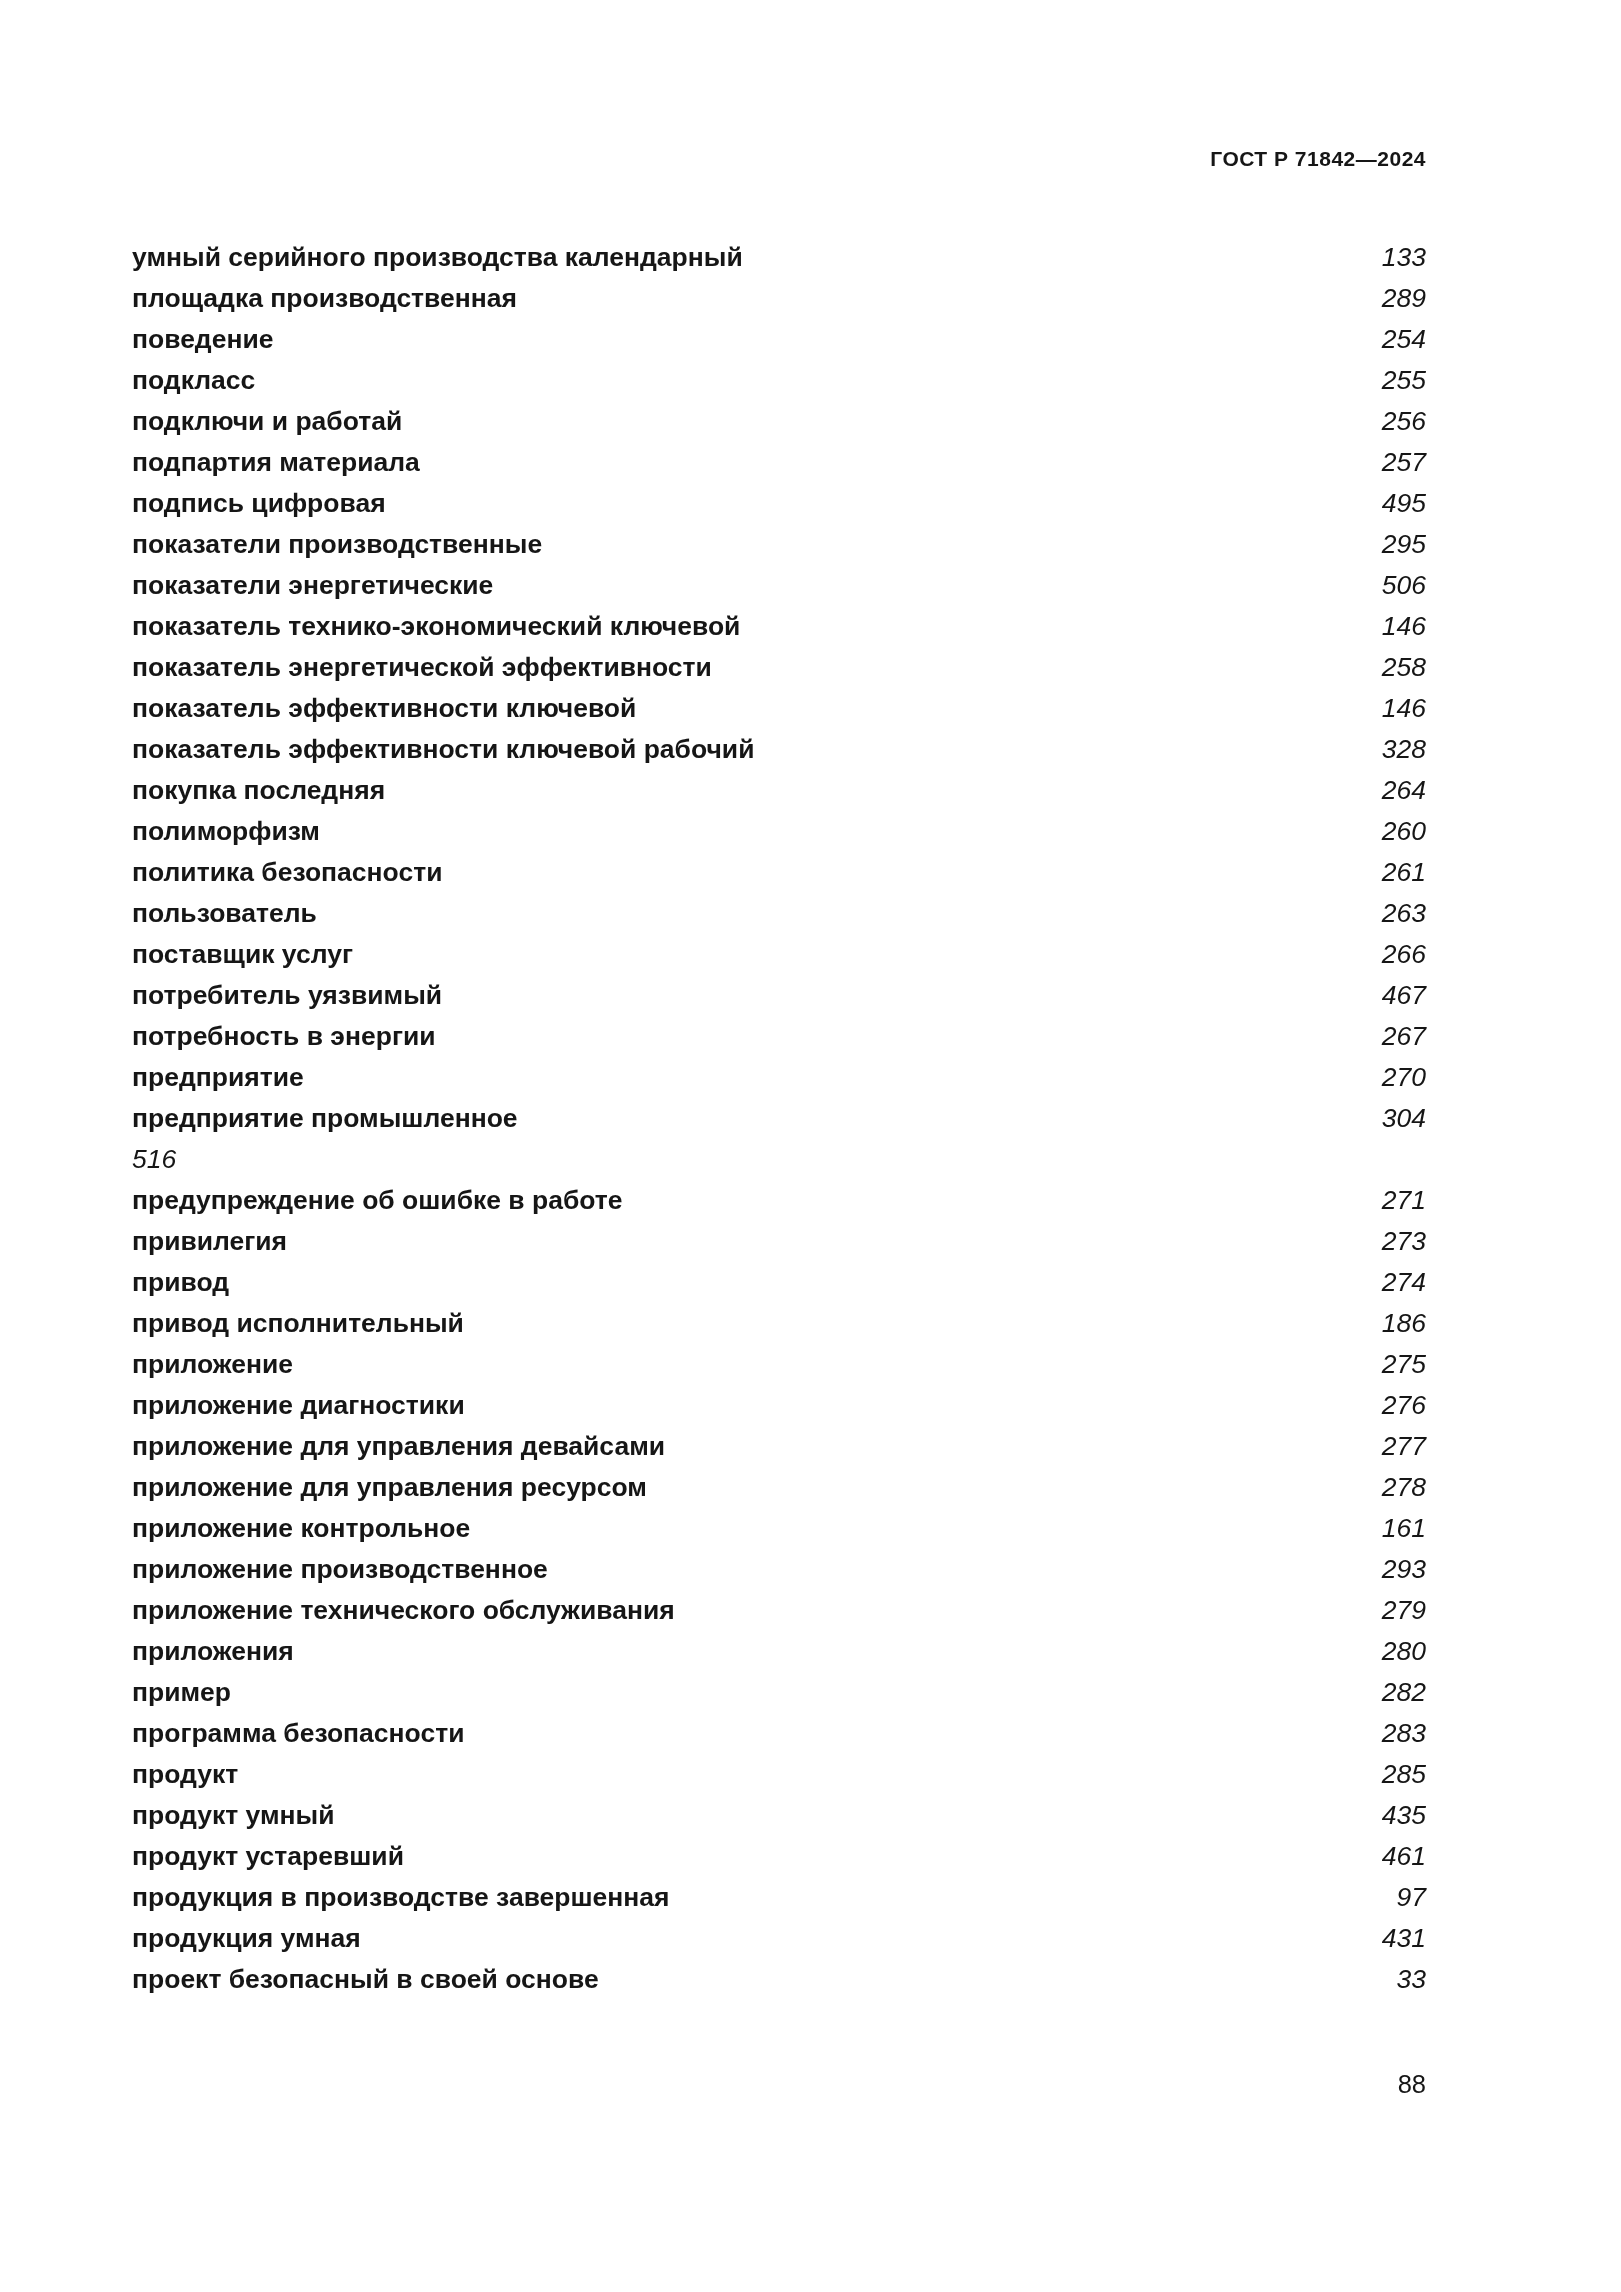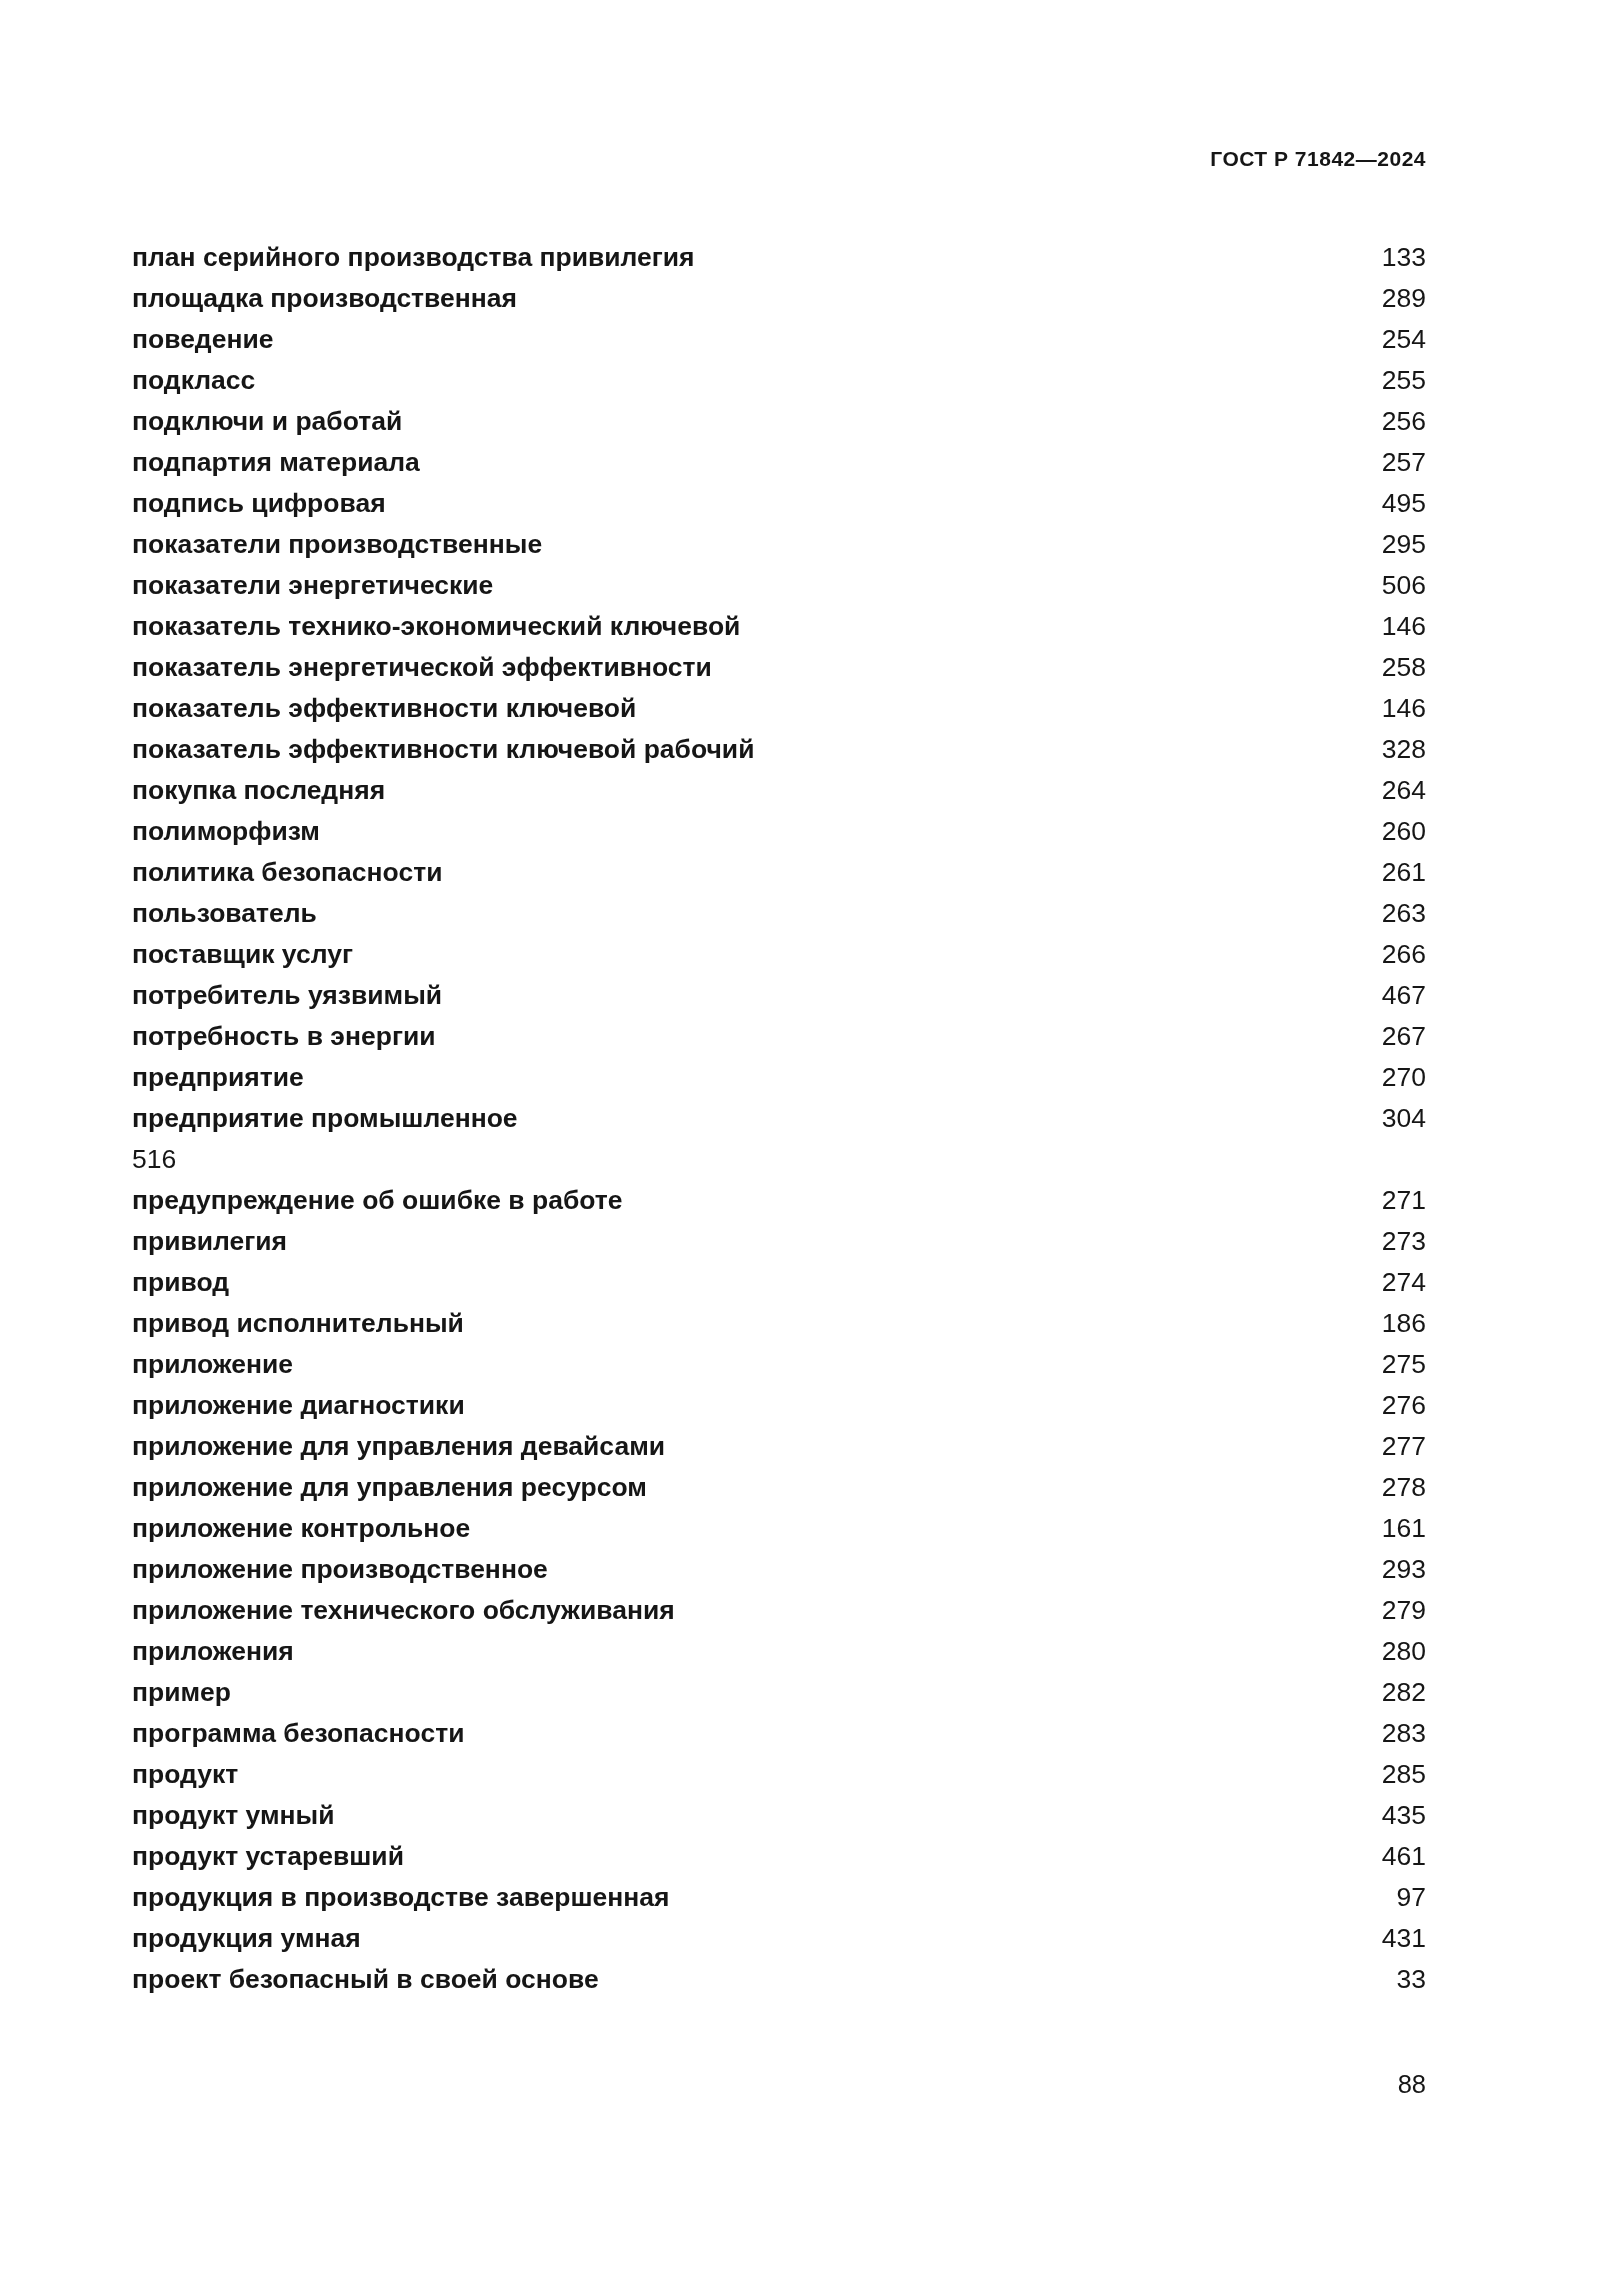--- a/index.html
+++ b/index.html
@@ -36,39 +36,40 @@
     align-items: center;
     height: 41px;
     white-space: nowrap;
   }
   .index-term {
     font-size: 26.5px;
     font-weight: bold;
   }
   .index-page {
     font-size: 26.5px;
+    font-style: italic;
     font-weight: normal;
     text-align: right;
   }
   .page-footer {
     position: absolute;
     top: 2070px;
     right: 195px;
     font-size: 25.5px;
     font-weight: normal;
   }
 </style>
 </head>
 <body>
 
 <div class="doc-header">ГОСТ Р 71842—2024</div>
 
 <div class="index-list">
   <div class="index-row">
-    <span class="index-term">план серийного производства привилегия</span>
+    <span class="index-term">умный серийного производства календарный</span>
     <span class="index-page">133</span>
   </div>
 
   <div class="index-row">
     <span class="index-term">площадка производственная</span>
     <span class="index-page">289</span>
   </div>
 
   <div class="index-row">
     <span class="index-term">поведение</span>

